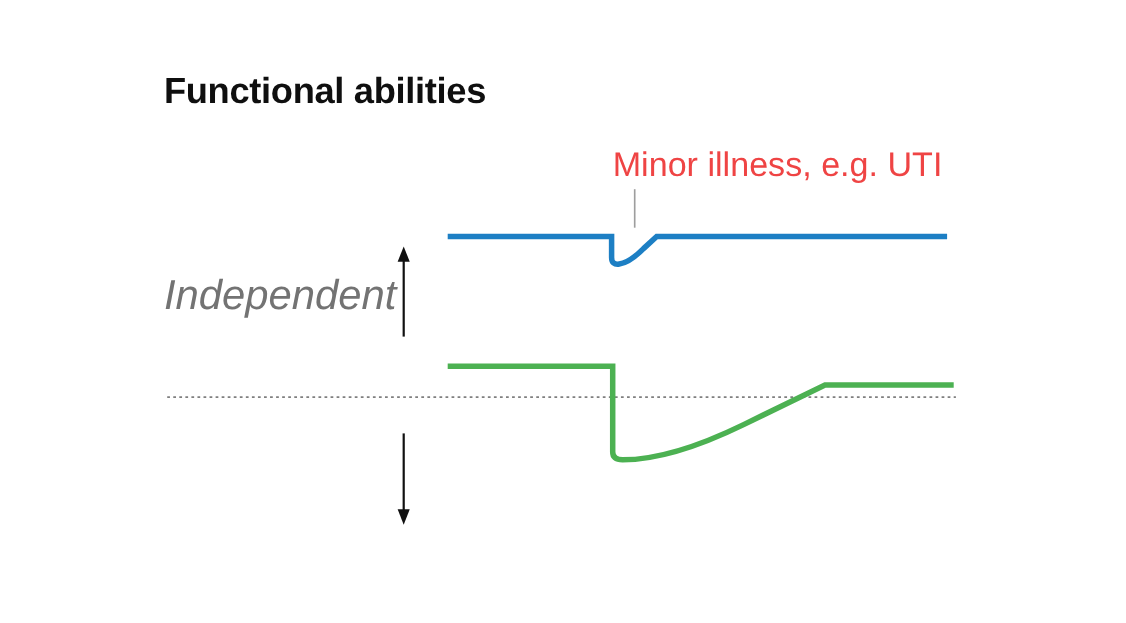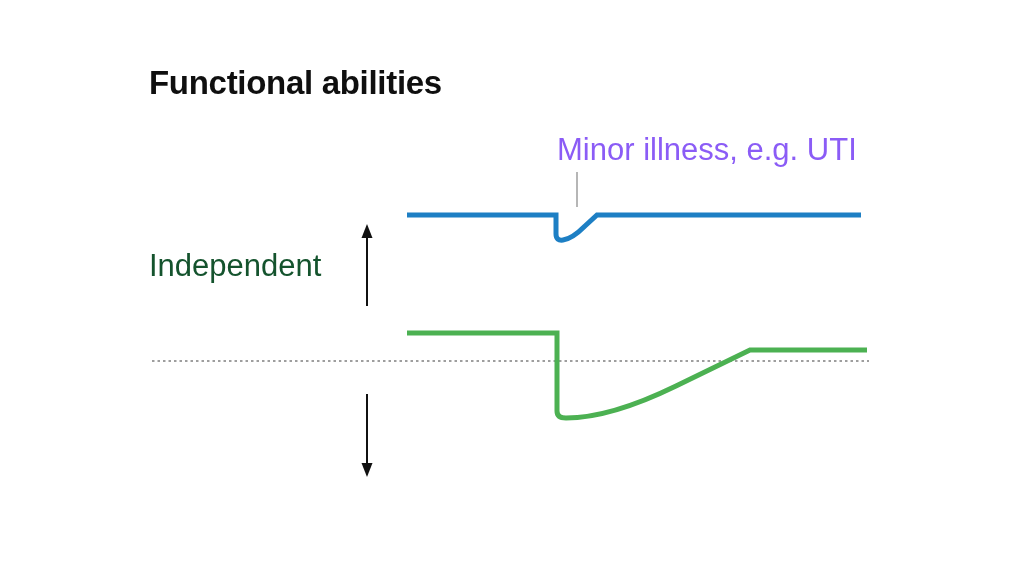--- a/index.html
+++ b/index.html
@@ -25,30 +25,31 @@
     letter-spacing: -0.3px;
     color: #0f0f0f;
     white-space: nowrap;
   }
   .annotation {
     position: absolute;
     left: 557px;
     top: 132px;
     font-size: 31px;
     font-weight: 400;
-    color: #8b5cf6;
+    color: #ef4444;
     white-space: nowrap;
   }
   .axis-label {
     position: absolute;
     left: 149px;
-    font-size: 31px;
+    font-size: 38px;
     font-weight: 400;
-    color: #14532d;
+    color: #737373;
     white-space: nowrap;
+    font-style: italic;
   }
   .axis-label.upper { top: 248px; }
   .axis-label.lower { top: 419px; }
   .chart-svg {
     position: absolute;
     left: 0;
     top: 0;
     width: 1024px;
     height: 566px;
   }

